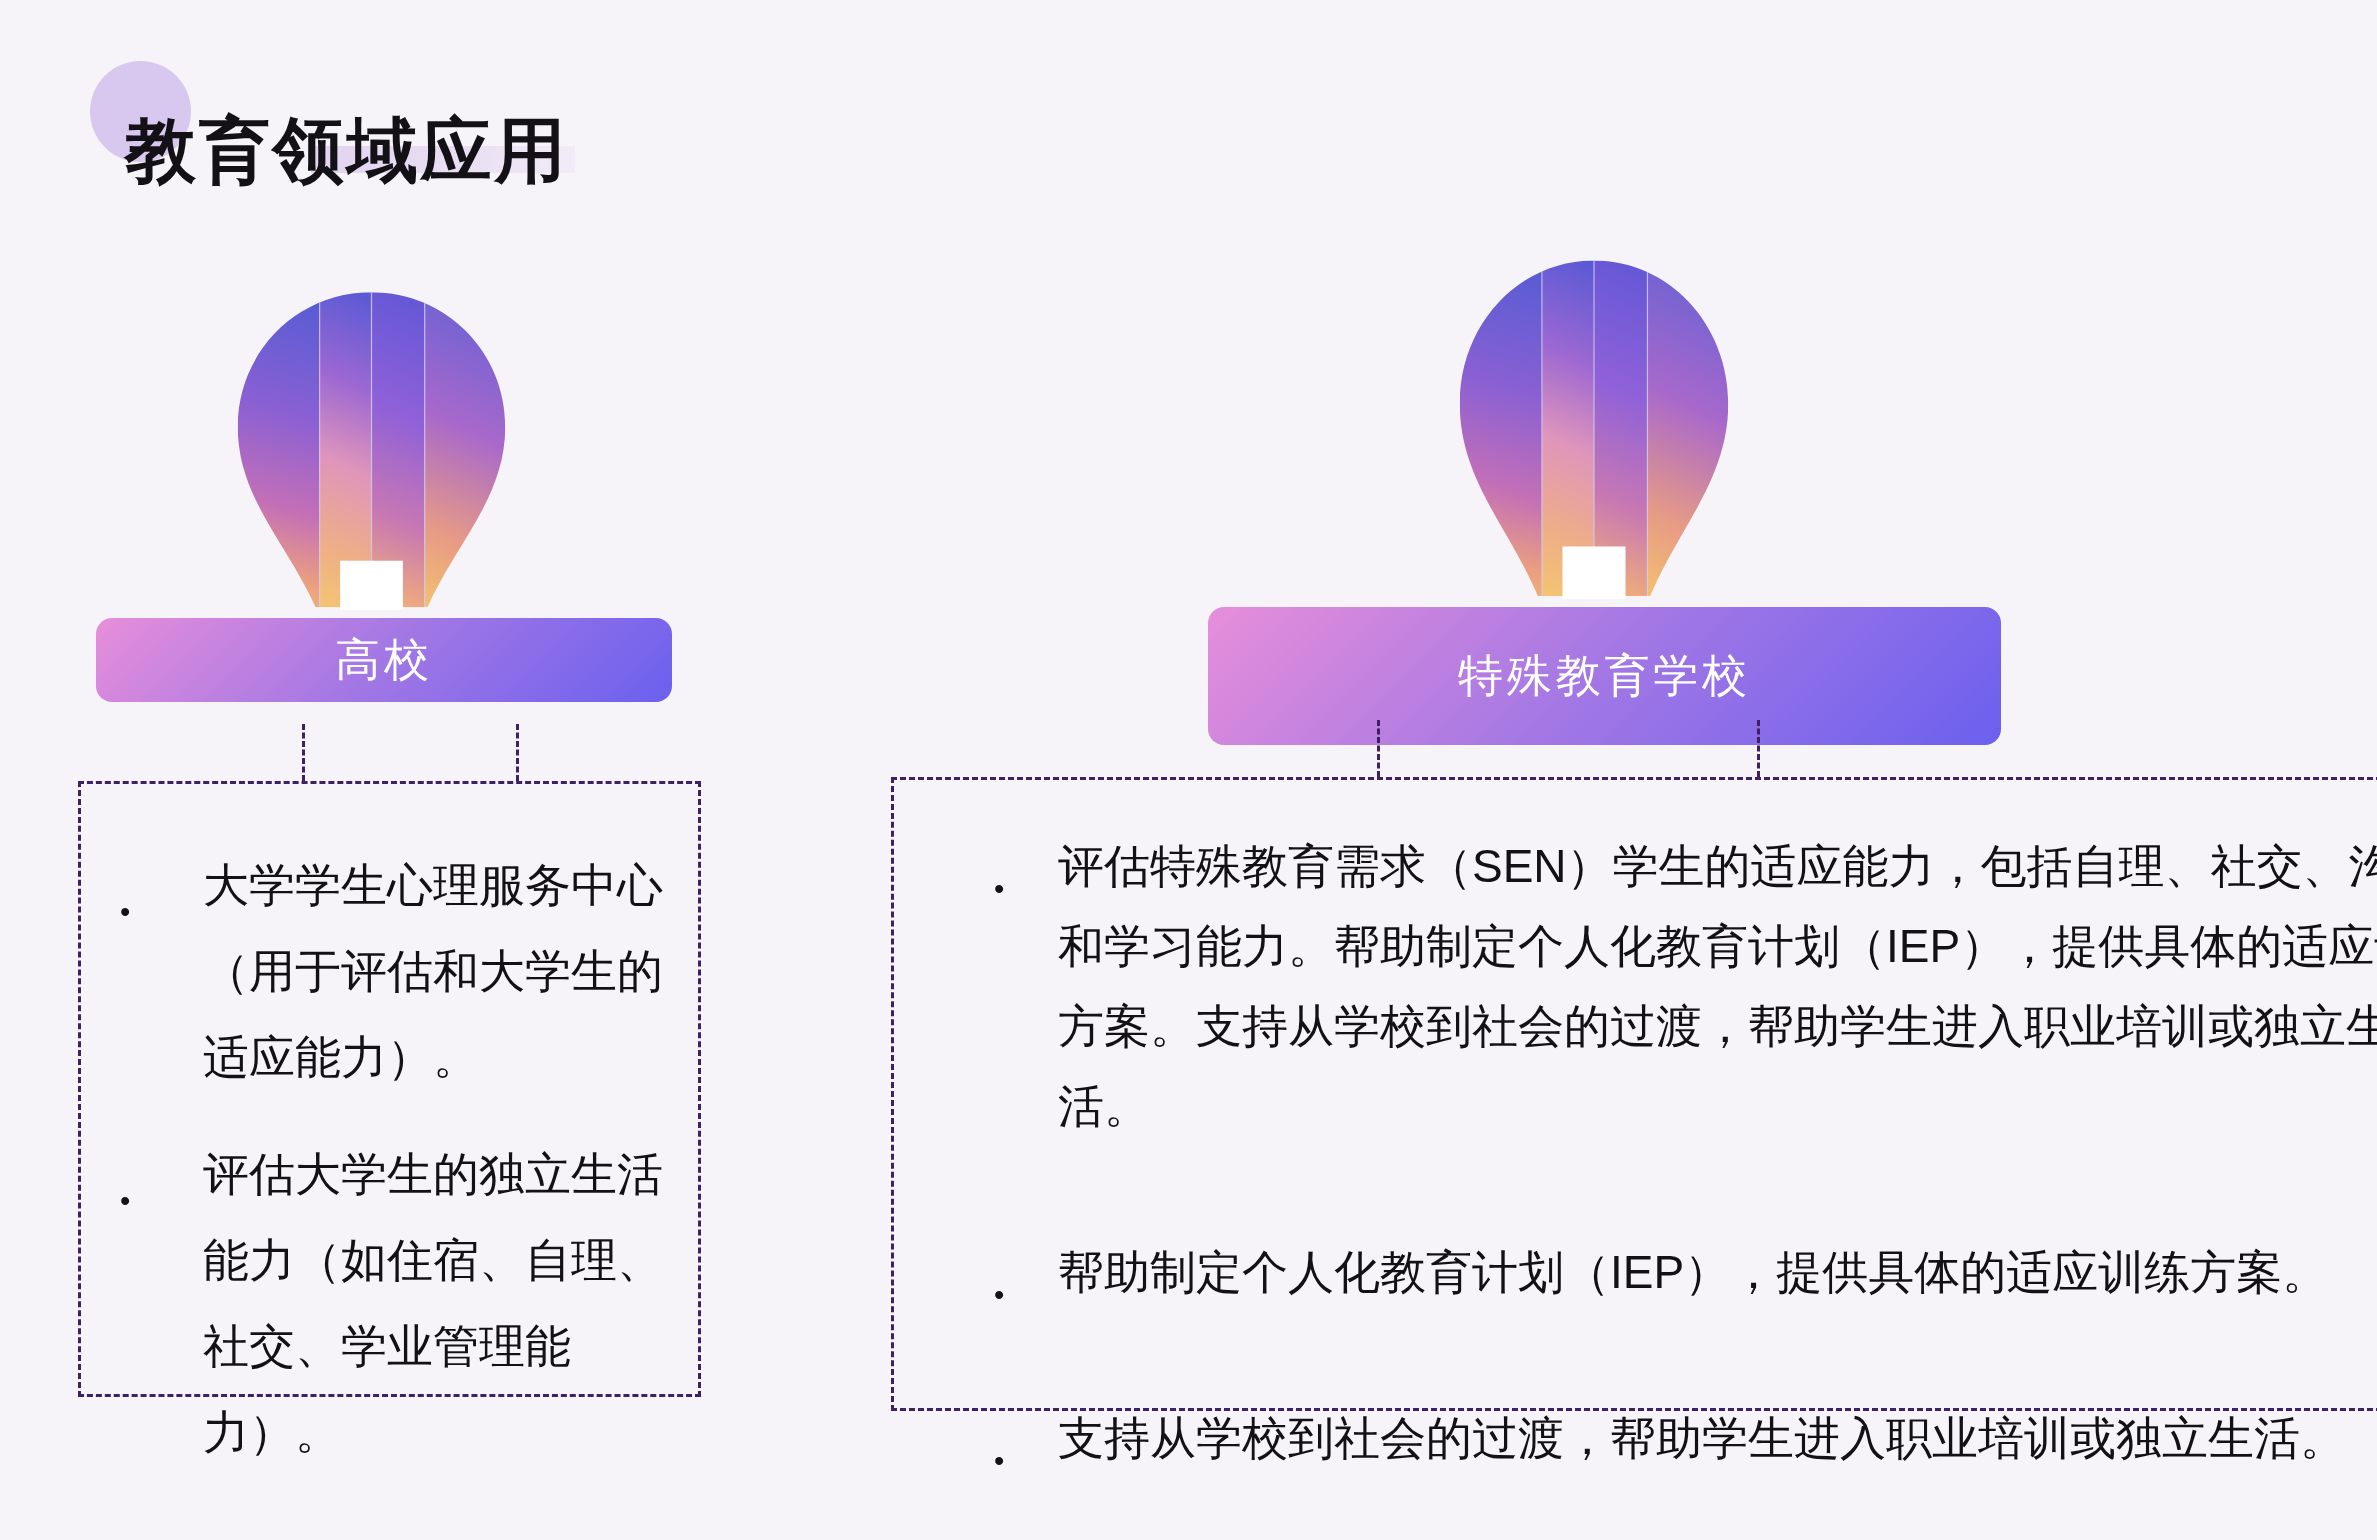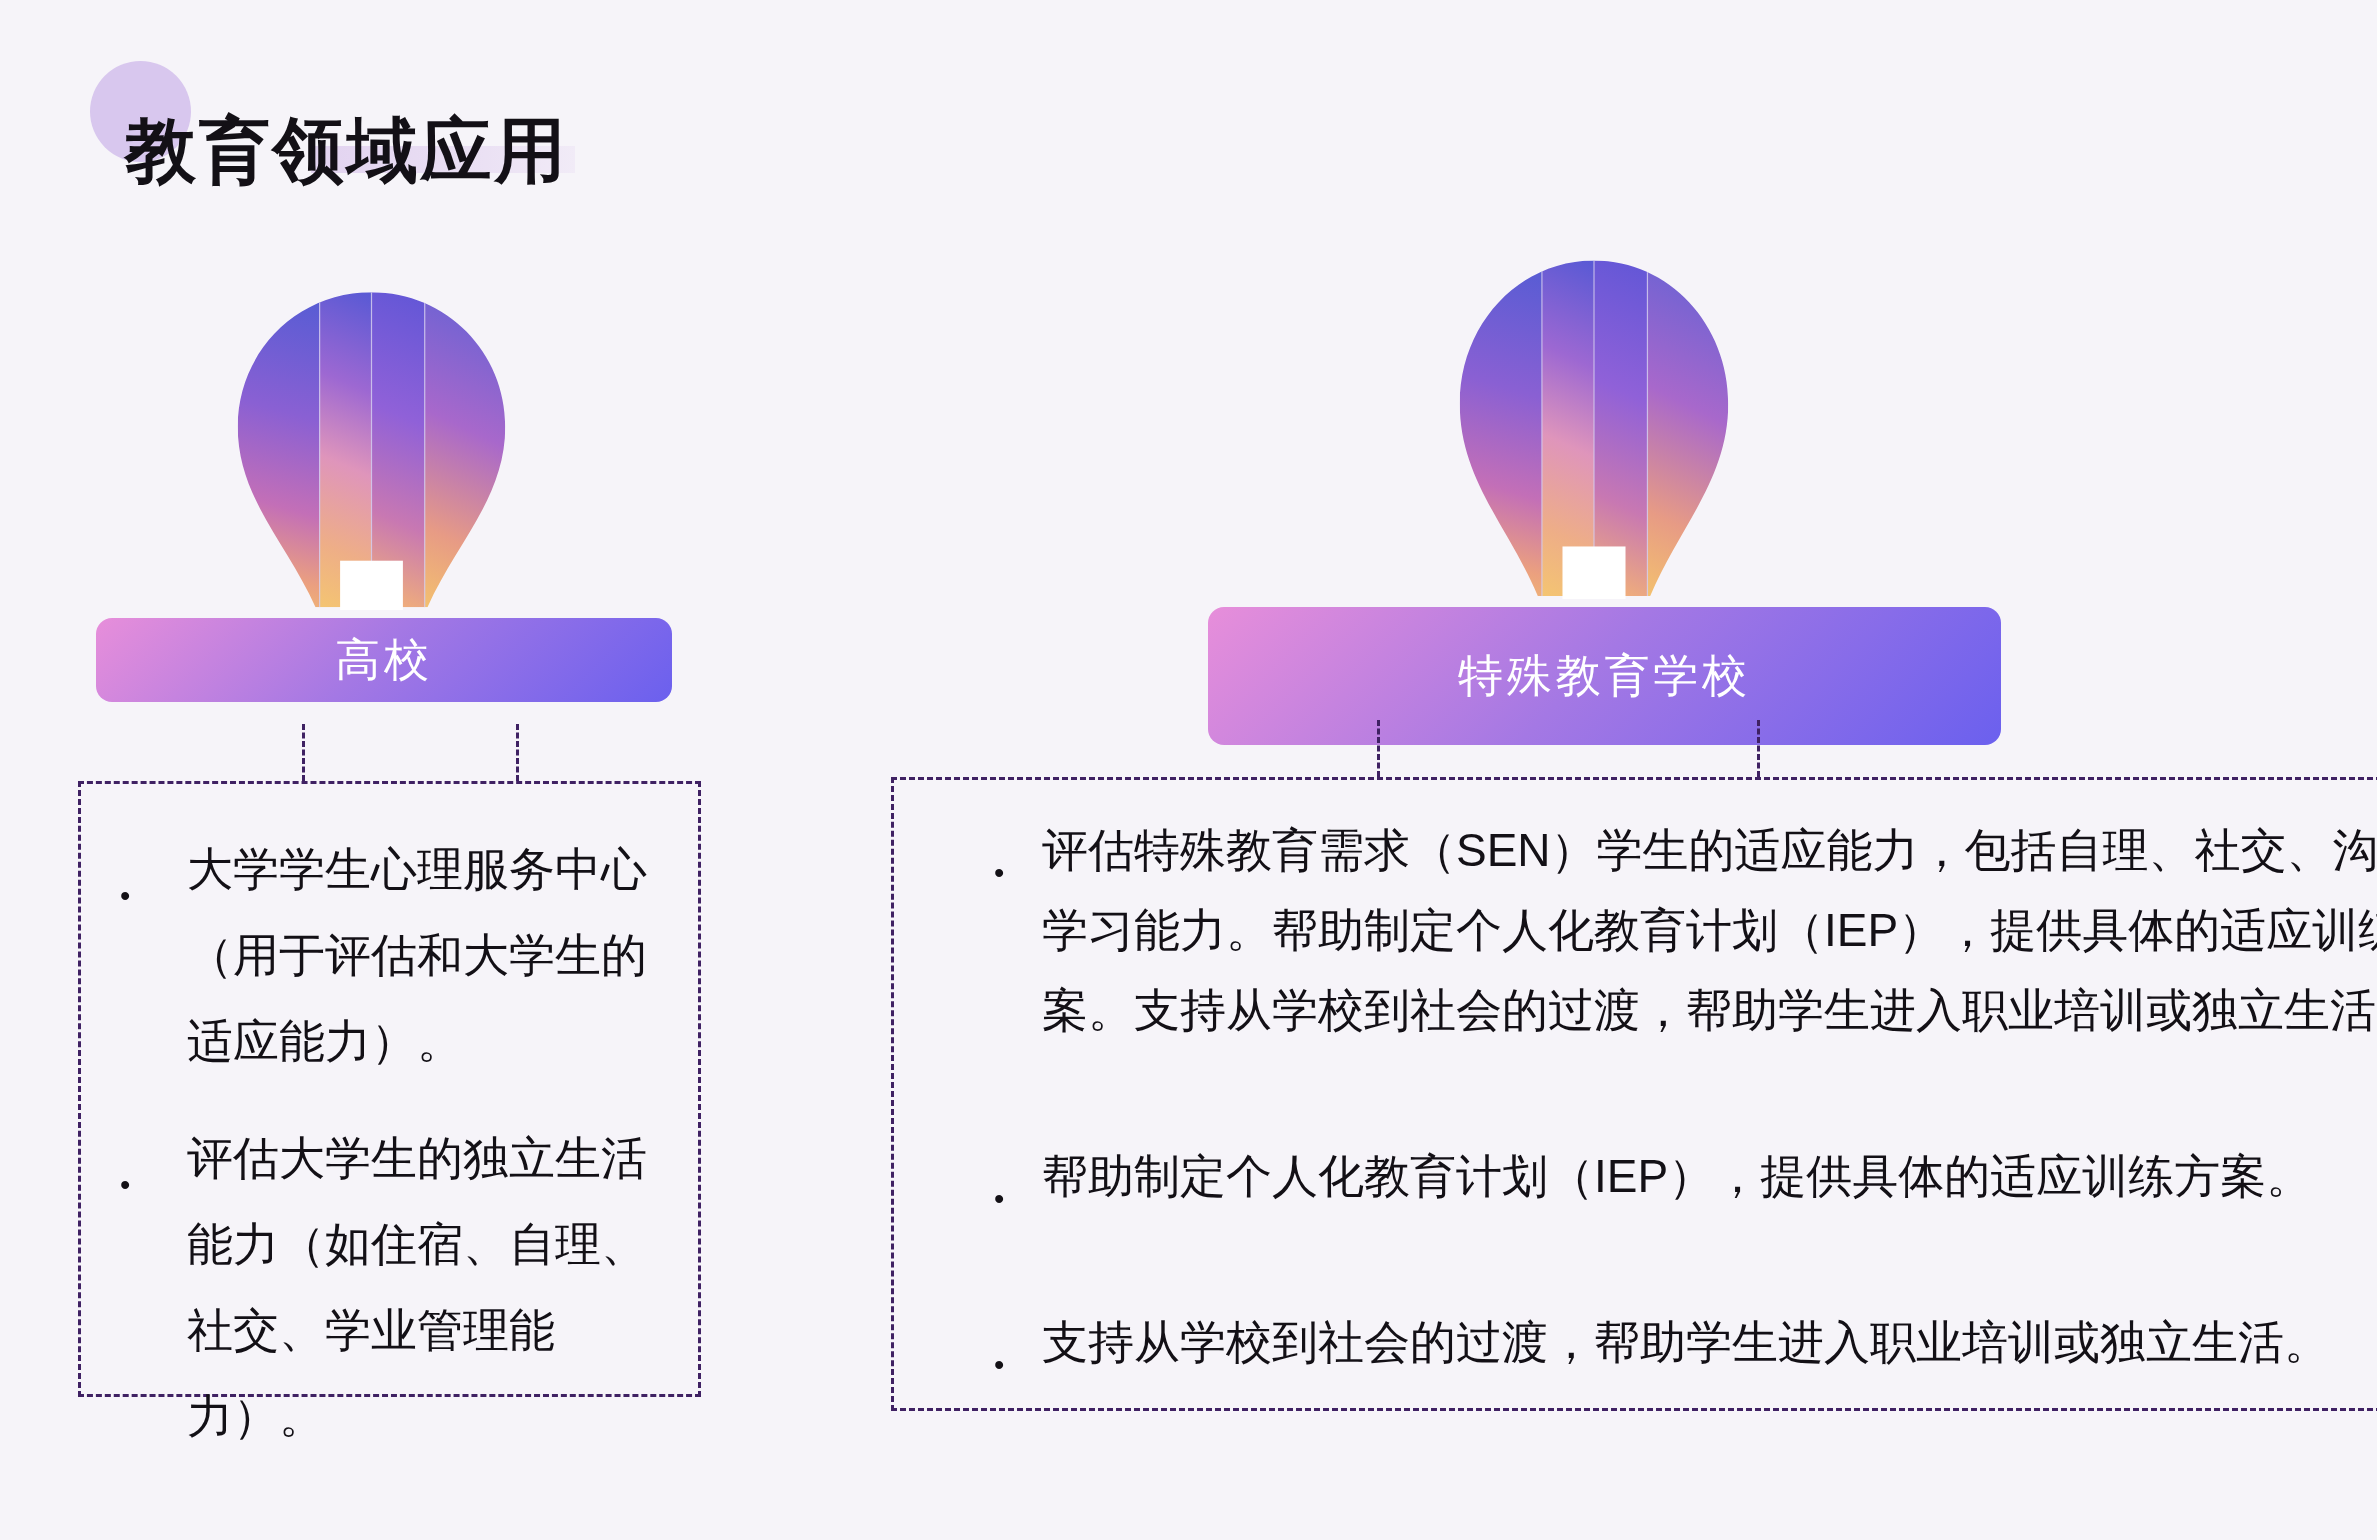--- a/index.html
+++ b/index.html
@@ -64,21 +64,21 @@
   .bullet{position:relative;margin:0;}
   .box-left .bullet{padding-left:106px;}
   .box-right .bullet{padding-left:148px;}
   .box-left .bullet + .bullet{margin-top:31px;}
   .box-right .bullet + .bullet{margin-top:86px;}
   .dot{
     position:absolute;font-size:29.5px;color:#131016;
   }
   .box-left .dot{left:39px;top:27px;}
   .box-right .dot{left:100px;top:23px;}
-  .bullet p{margin:0;}
+  .bullet p{margin:16px;}
 </style>
 </head>
 <body>
 
 <div class="slide">
 
   <div class="title-circle"></div>
   <div class="title-highlight"></div>
   <h1 class="page-title">教育领域应用</h1>
 

